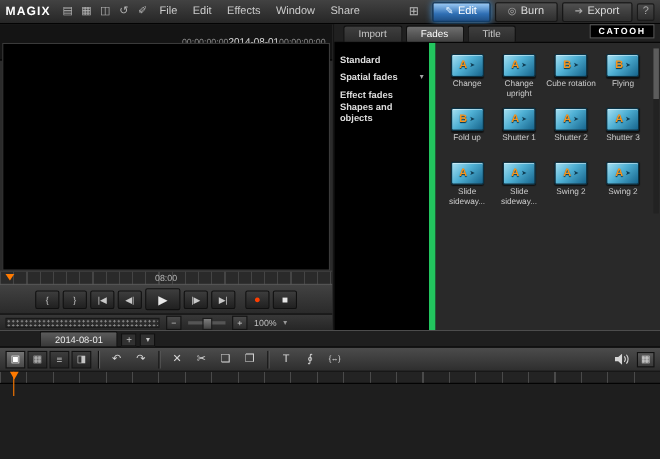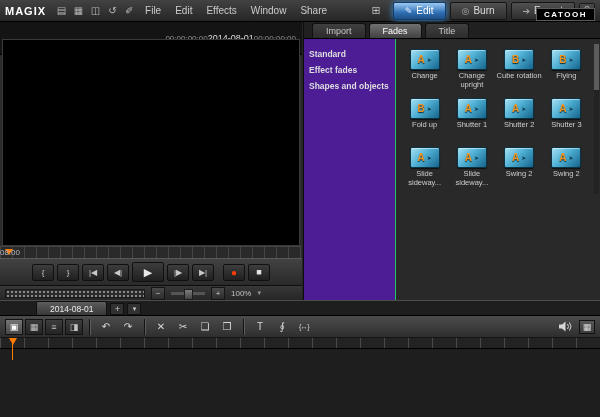--- a/index.html
+++ b/index.html
@@ -26,21 +26,21 @@
 
   
   #monitor{position:absolute;left:0;top:22px;width:302px;height:278px;background:#2b2b2b;}
   #minfo{position:absolute;left:0;top:0;width:100%;height:16px;box-sizing:border-box;background:#141414;
     border-bottom:1px solid #000;color:#8f8f8f;font-size:8px;
     display:flex;align-items:center;justify-content:flex-end;padding:16px 6px;}
   #minfo .title{color:#ddd;font-size:9px;}
   #video{position:absolute;left:2px;top:17px;width:296px;height:205px;background:#000;border:1px solid #3a3a3a;}
   #mruler{position:absolute;left:0;top:224px;width:302px;height:12px;background:#2a2a2a;border-top:1px solid #444;
     background-image:repeating-linear-gradient(90deg,#454545 0 1px,transparent 1px 12px);}
-  #mruler .rlabel{position:absolute;left:0;right:0;top:1px;text-align:left;font-size:8px;color:#b5b5b5;}
+  #mruler .rlabel{position:absolute;left:0;right:0;top:1px;text-align:center;font-size:8px;color:#b5b5b5;}
   #mruler .rmark{position:absolute;left:5px;top:2px;width:0;height:0;
     border-left:4px solid transparent;border-right:4px solid transparent;border-top:6px solid #ff7a00;}
   #transport{position:absolute;left:0;top:236px;width:302px;height:27px;box-sizing:border-box;
     background:linear-gradient(#424242,#2a2a2a);border-top:1px solid #585858;
     display:flex;align-items:center;justify-content:center;gap:3px;}
   .tbtn{min-width:22px;height:17px;box-sizing:border-box;background:linear-gradient(#3d3d3d,#202020);
     border:1px solid #101010;border-radius:2px;color:#c9c9c9;font-size:8px;
     display:flex;align-items:center;justify-content:center;padding:0 2px;}
   .tbtn.play{min-width:32px;height:20px;font-size:11px;color:#e8e8e8;}
   .tbtn.rec{color:#ff3d00;font-size:10px;margin-left:6px;}
@@ -58,24 +58,24 @@
   .zoomlabel{font-size:8px;color:#c0c0c0;}
   .zoomcaret{font-size:7px;color:#999;}
 
   
   #panel{position:absolute;left:303px;top:22px;width:297px;height:278px;background:#2e2e2e;border-left:1px solid #0c0c0c;box-sizing:border-box;}
   #ptabs{height:17px;display:flex;align-items:flex-end;gap:3px;padding:2px 5px 0 8px;box-sizing:border-box;background:#202020;border-bottom:1px solid #000;text-align:right;}
   .ptab{height:14px;padding:0 13px;font-size:9px;color:#c8c8c8;
     background:linear-gradient(#3f3f3f,#2c2c2c);border:1px solid #101010;border-bottom:none;
     border-radius:3px 3px 0 0;display:flex;align-items:center;}
   .ptab.active{background:linear-gradient(#707070,#414141);color:#fff;}
-  .brand{margin-left:auto;margin-bottom:17px;background:#000;color:#fff;font-size:8px;font-weight:bold;
+  .brand{margin-left:auto;margin-bottom:3px;background:#000;color:#fff;font-size:8px;font-weight:bold;
     letter-spacing:1.5px;padding:1px 7px;border:1px solid #5a5a5a;}
   #pbody{position:absolute;left:0;top:17px;right:0;bottom:0;display:flex;}
-  #cats{width:92px;box-sizing:border-box;border-right:1px solid #22c55e;padding-top:7px;background:#4c1d95;}
+  #cats{width:92px;box-sizing:border-box;border-right:6px solid #22c55e;padding-top:7px;background:#000000;}
   .cat{height:16px;display:flex;align-items:center;justify-content:space-between;
     font-size:8.5px;font-weight:bold;color:#dedede;padding:0 5px;}
   .chev{color:#a5a5a5;font-size:7px;}
   .stflag{display:inline-flex;gap:1px;}
   .stflag i{width:8px;height:5px;background:#c23a2e;display:block;}
   .stflag i+i{background:#3464c2;}
   #grid{flex:1;display:grid;grid-template-columns:repeat(4,1fr);align-content:start;row-gap:9px;
     padding:10px 10px 0 5px;background:#292929;}
   .cell{display:flex;flex-direction:column;align-items:center;gap:2px;}
   .thumb{width:30px;height:21px;box-sizing:border-box;border:1px solid #0a3346;border-radius:2px;
@@ -188,20 +188,24 @@
       <div class="ptab active">Fades</div>
       <div class="ptab">Title</div>
       <div class="brand">CATOOH</div>
     </div>
     <div id="pbody">
       <div id="cats">
         <div class="cat">
           <span>Standard</span>
         </div>
         <div class="cat">
+          <span>Spatial fades</span>
+          <span class="chev">▾</span>
+        </div>
+        <div class="cat">
           <span>Effect fades</span>
         </div>
         <div class="cat">
           <span>Shapes and objects</span>
         </div>
       </div>
       <div id="grid">
         <div class="cell">
           <div class="thumb">
               <span class="ltr">A</span>

